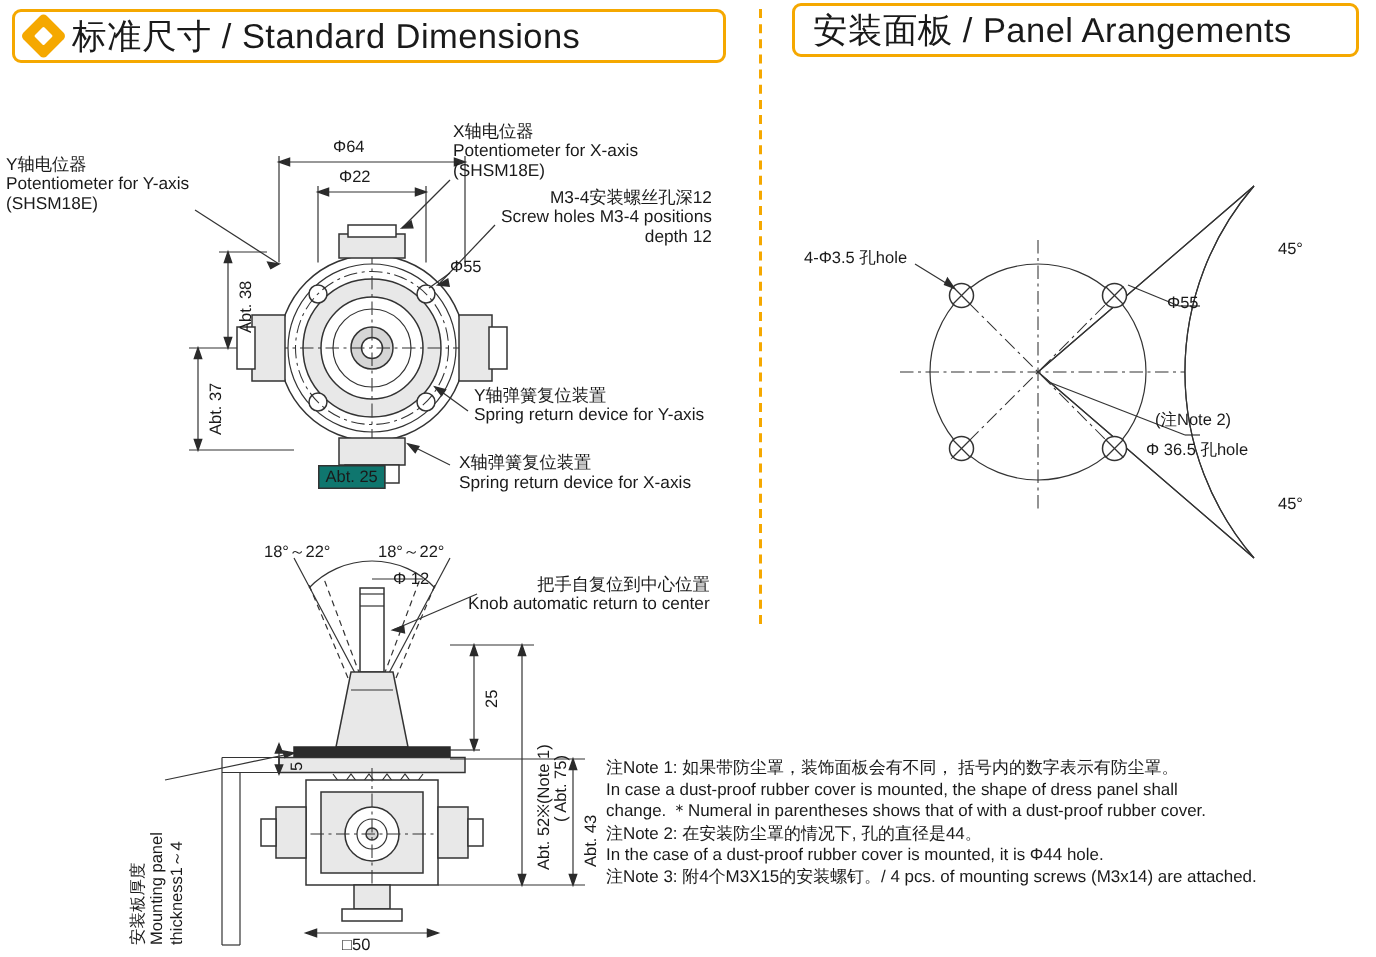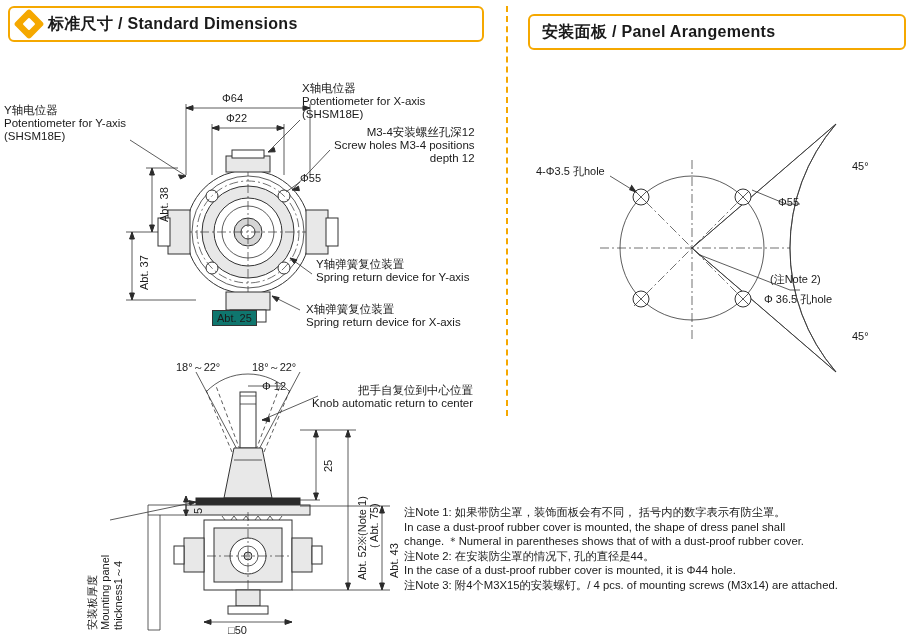--- a/index.html
+++ b/index.html
@@ -16,23 +16,23 @@
     background:#fff;display:flex;align-items:center;box-sizing:border-box;
   }
   .banner .diamond{
     width:22px;height:22px;margin-left:8px;margin-right:8px;flex:0 0 auto;
     background:#f5a800;transform:rotate(45deg);border-radius:3px;position:relative;
   }
   .banner .diamond::after{
     content:"";position:absolute;left:50%;top:50%;width:9px;height:9px;
     transform:translate(-50%,-50%) rotate(0deg);background:#fff;border-radius:1px;
   }
-  .banner .btxt{font-size:16px;font-weight:bold;letter-spacing:.3px;white-space:nowrap;}
+  .banner .btxt{font-size:23px;font-weight:normal;letter-spacing:.3px;white-space:nowrap;}
   #banner-left{left:8px;top:6px;width:476px;}
-  #banner-right{left:528px;top:14px;width:378px;padding-left:12px;}
+  #banner-right{left:528px;top:2px;width:378px;padding-left:12px;}
 
   
   .divider{
     position:absolute;left:506px;top:6px;width:0;height:410px;
     border-left:2px dashed #f5a800;
   }
 
   
   .lbl{position:absolute;font-size:11.5px;line-height:13px;white-space:pre;}
   .small{font-size:10.5px;}

